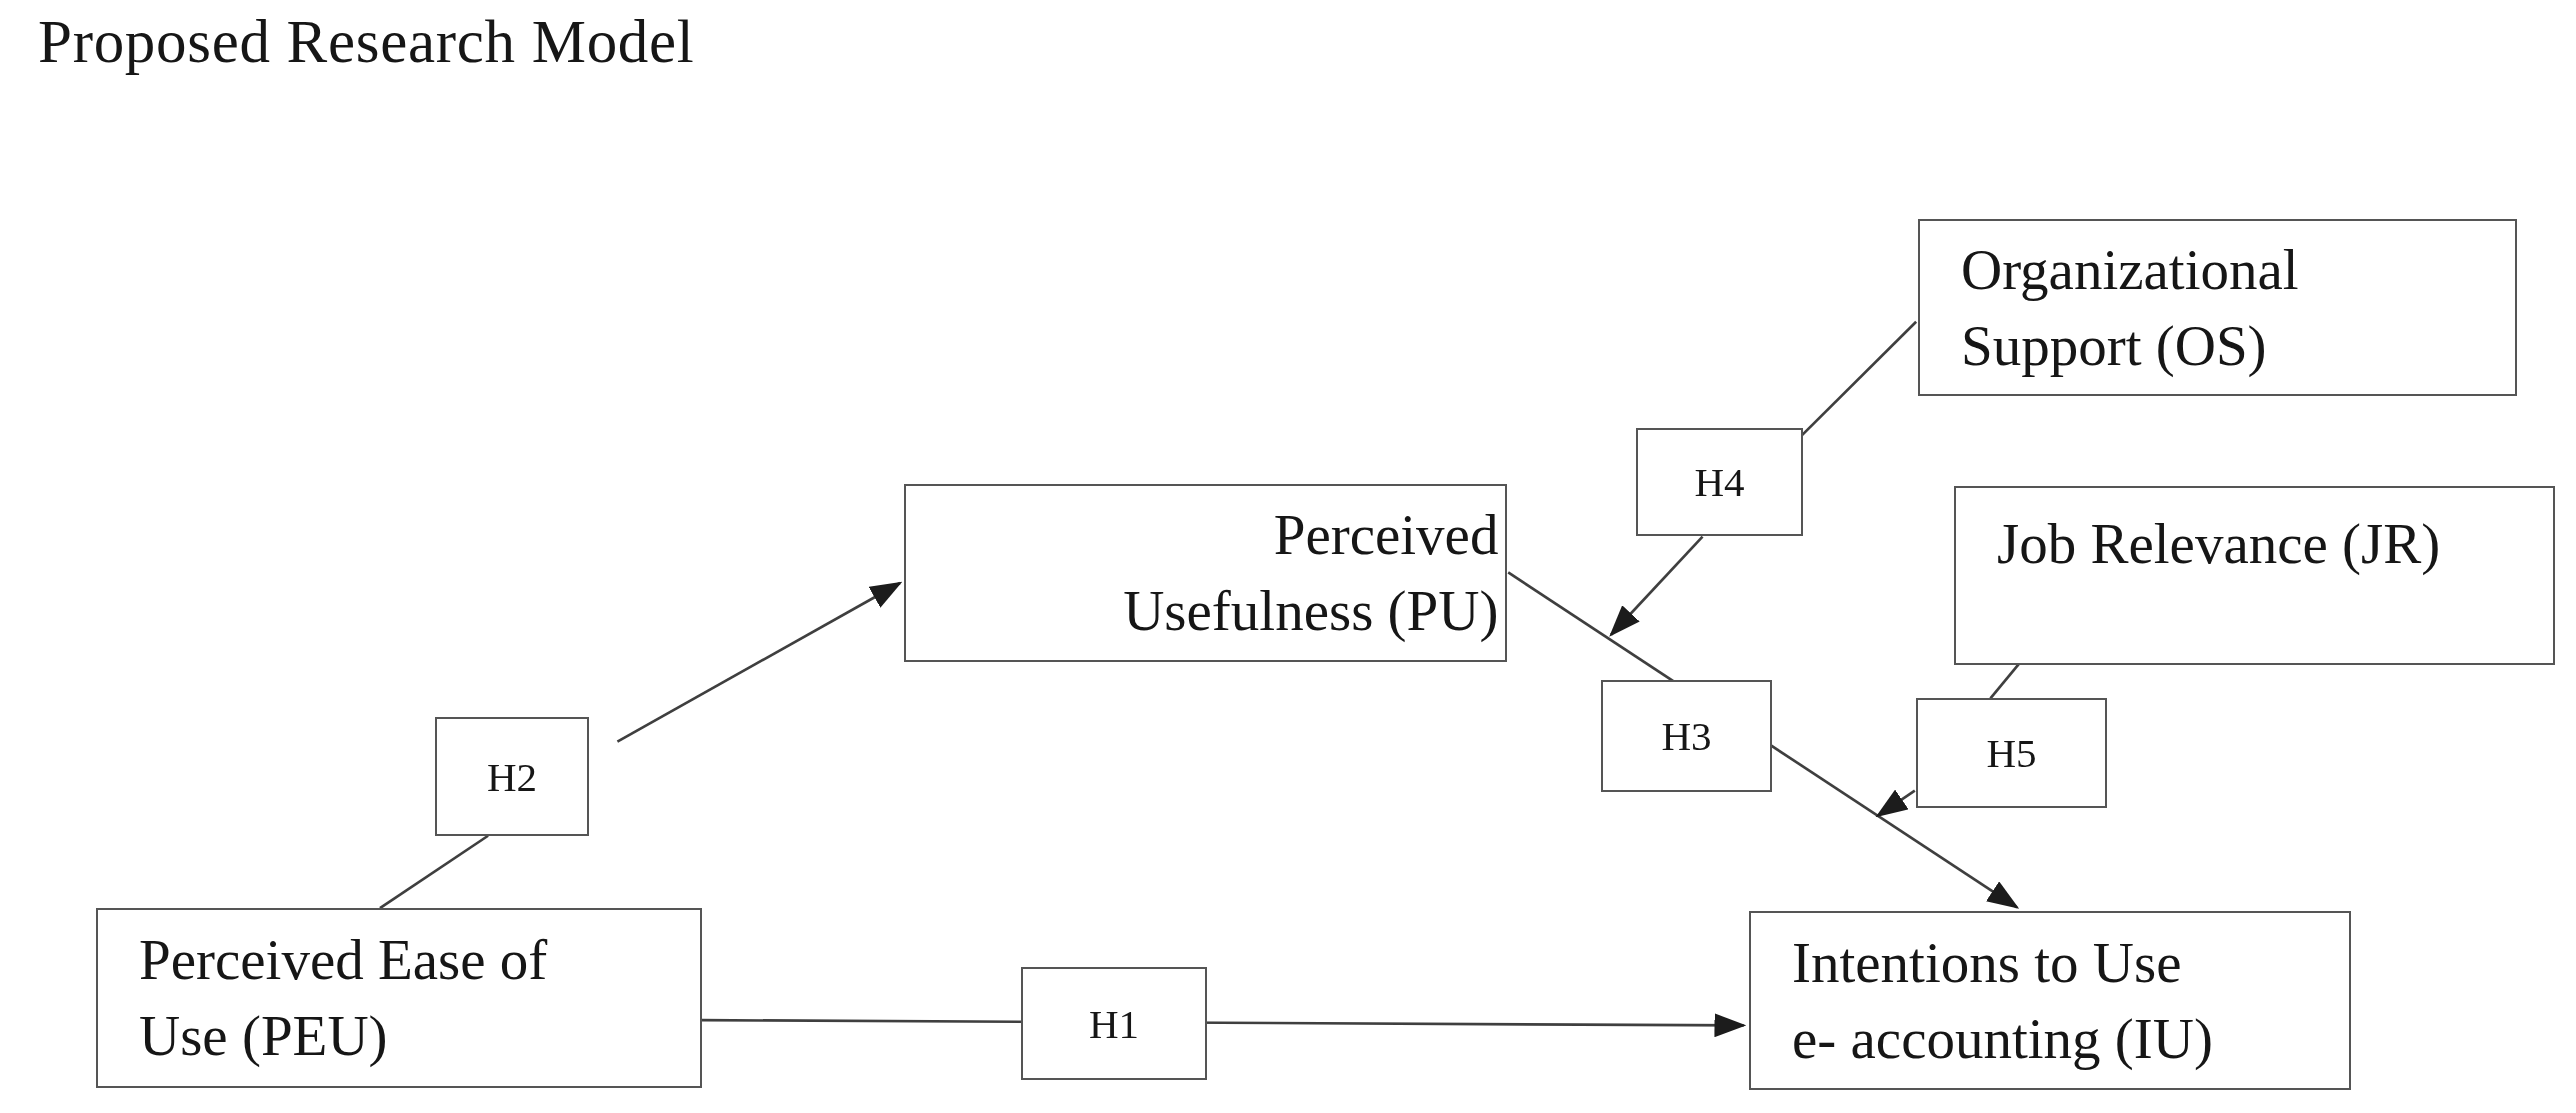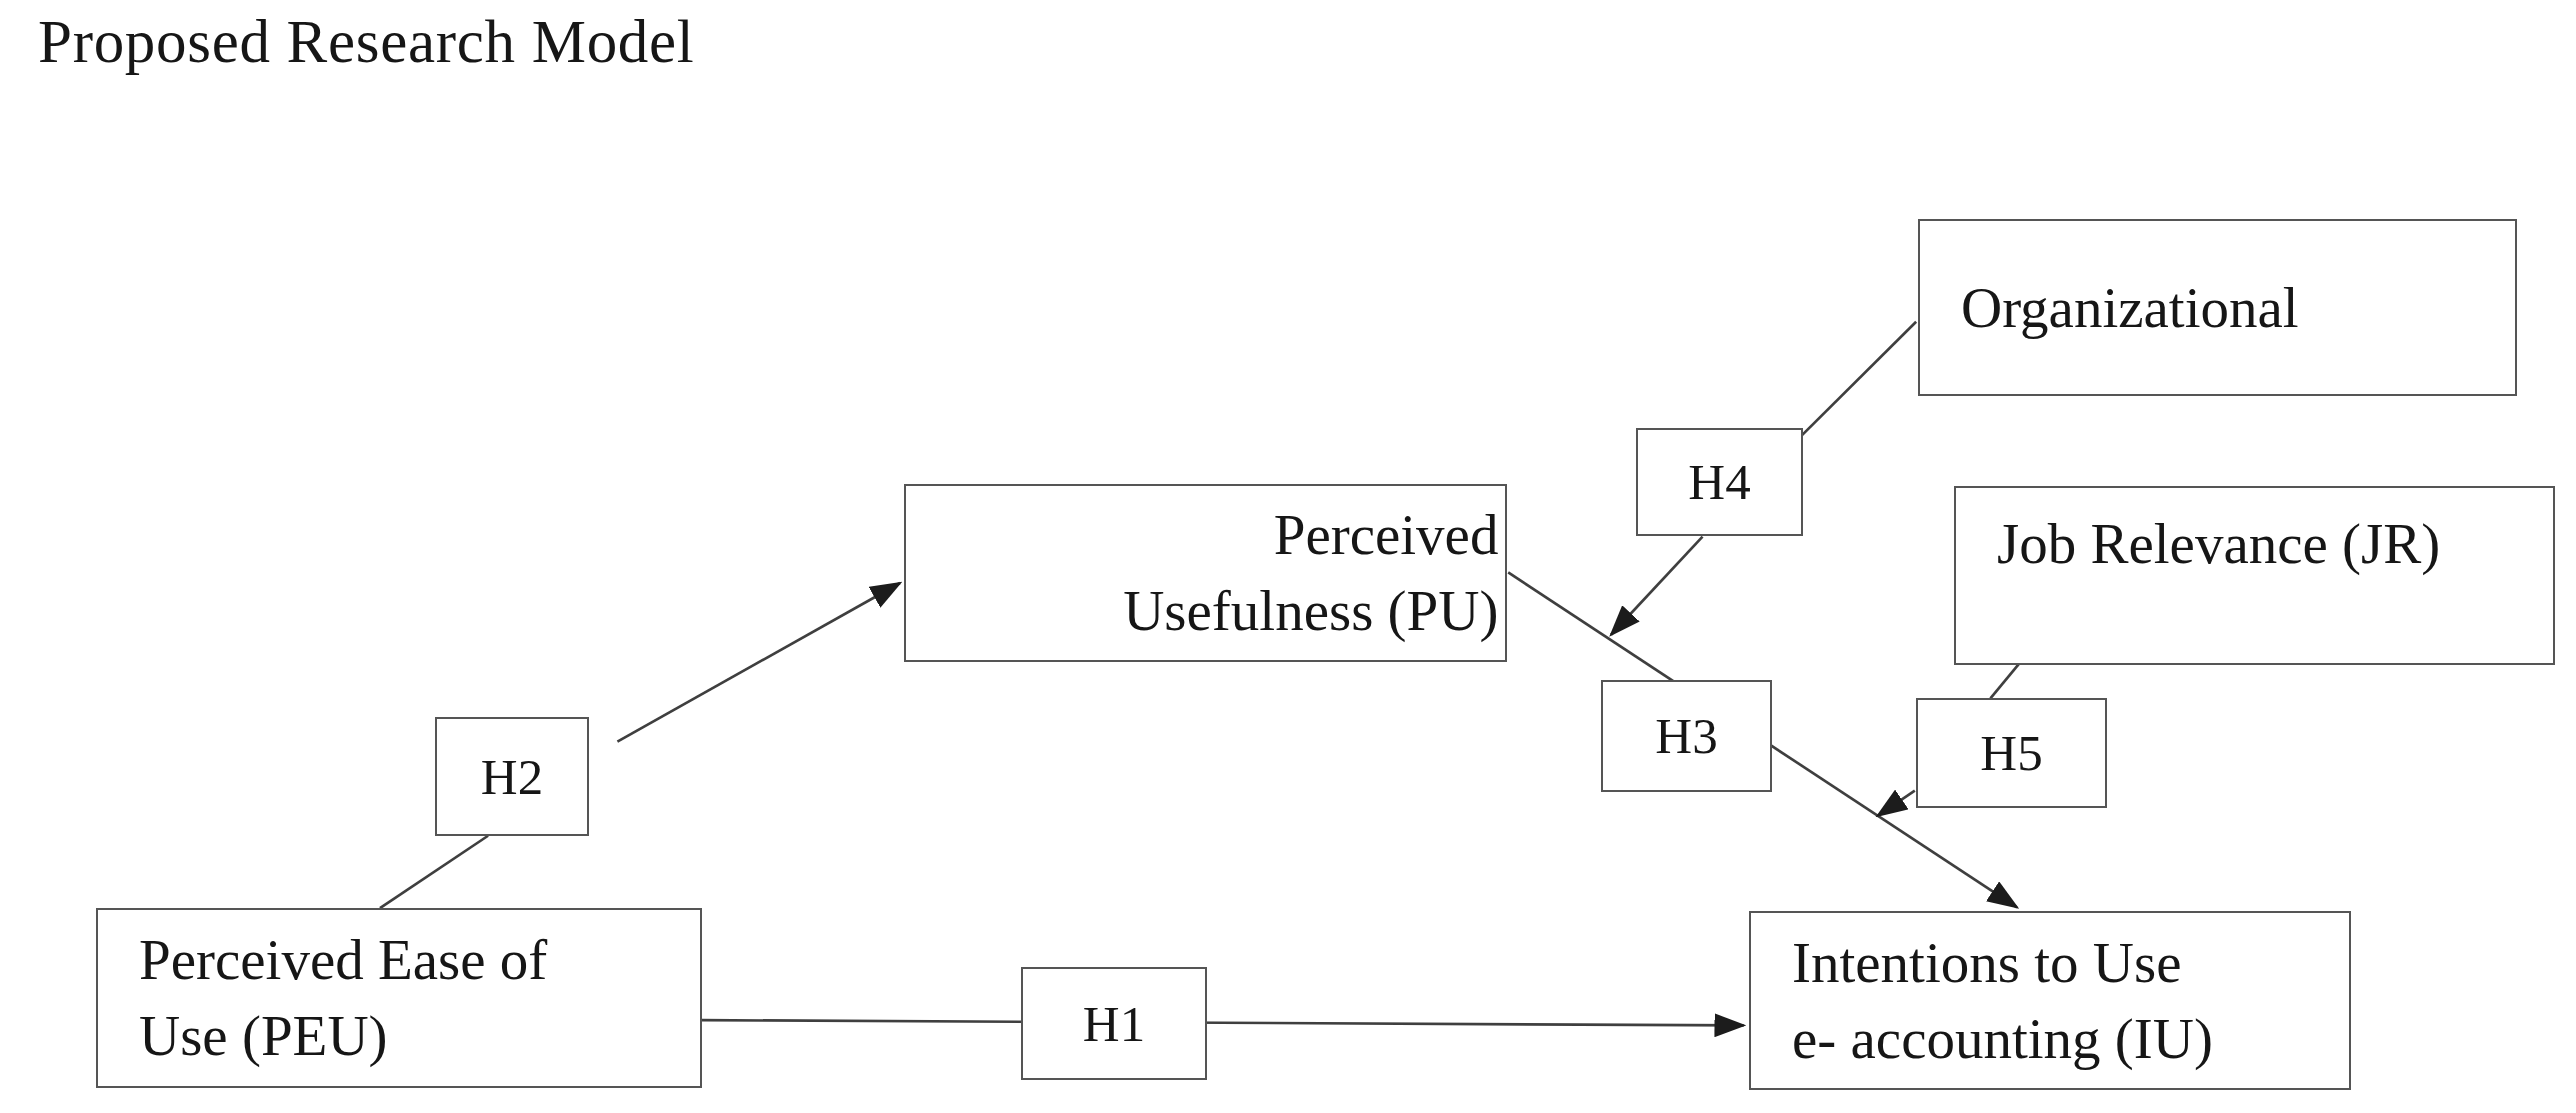--- a/index.html
+++ b/index.html
@@ -51,21 +51,21 @@
   .node.top-aligned{ justify-content:flex-start; padding-top:18px; }
   .hyp{
     position:absolute;
     z-index:2;
     background:var(--bg);
     border:2.7px solid var(--box-border);
     box-sizing:border-box;
     display:flex;
     align-items:center;
     justify-content:center;
-    font-size:51px;
+    font-size:41px;
   }
   
   #node-peu{ left:96px;  top:908px; width:606px; height:180px; }
   #node-pu { left:904px; top:484px;  width:603px; height:178px;align-items:flex-end; }
   #node-os { left:1918px; top:219px;  width:599px; height:177px; }
   #node-jr { left:1954px; top:486px;  width:601px; height:179px; }
   #node-iu { left:1749px; top:911px; width:602px; height:179px; }
   #hyp-h2  { left:435px;  top:717px; width:154px; height:119px; }
   #hyp-h1  { left:1021px; top:967px; width:186px; height:113px; }
   #hyp-h4  { left:1636px; top:428px;  width:167px; height:108px; }
@@ -108,20 +108,21 @@
     <span>Use (PEU)</span>
   </div>
 
   <div class="node" id="node-pu">
     <span>Perceived</span>
     <span>Usefulness (PU)</span>
   </div>
 
   <div class="node" id="node-os">
     <span>Organizational</span>
+    <span>Support (OS)</span>
   </div>
 
   <div class="node top-aligned" id="node-jr">
     <span>Job Relevance (JR)</span>
   </div>
 
   <div class="node" id="node-iu">
     <span>Intentions to Use</span>
     <span>e- accounting (IU)</span>
   </div>

